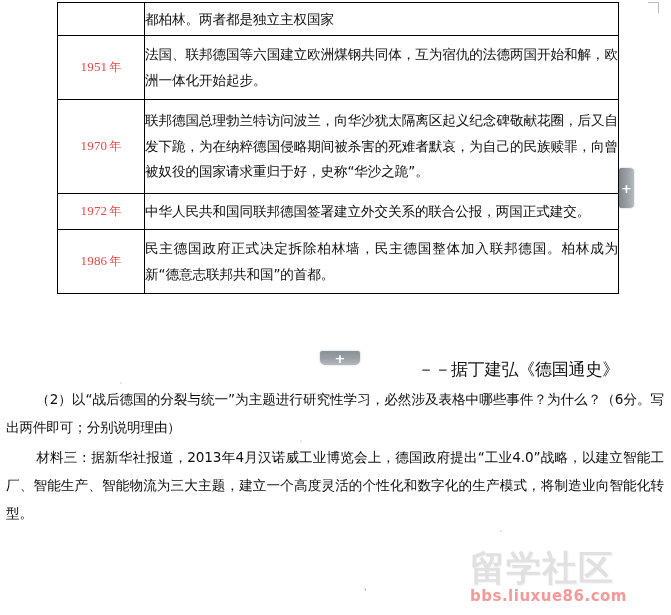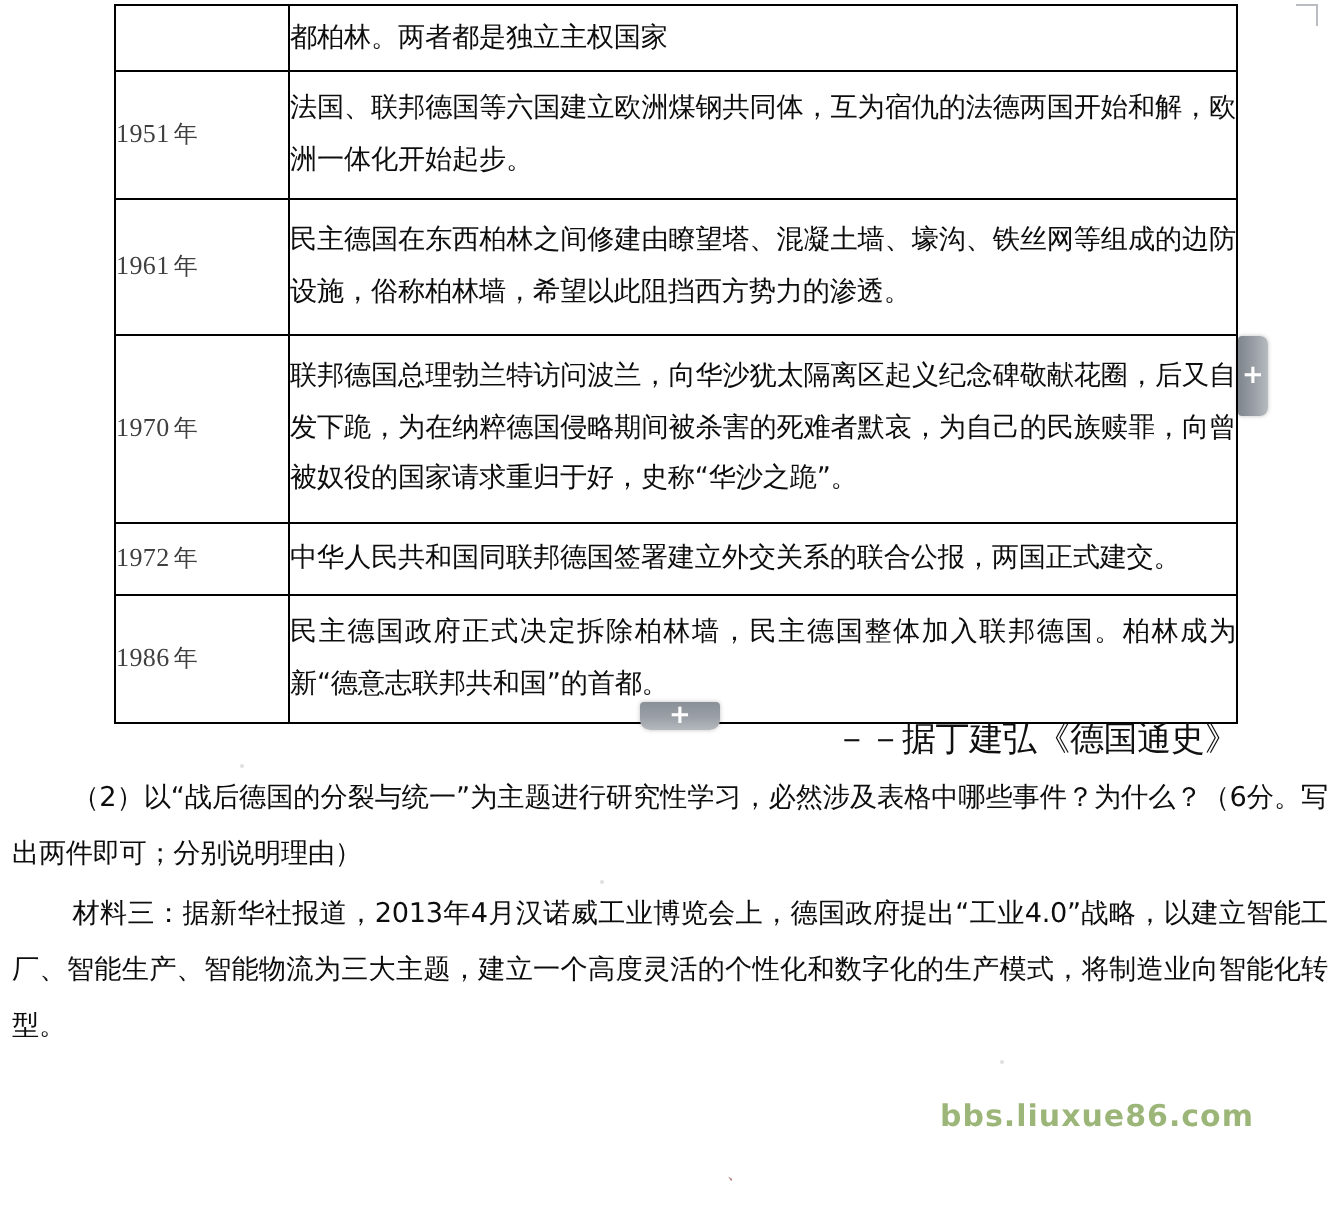--- a/index.html
+++ b/index.html
@@ -39,22 +39,23 @@
     background: #fff;
   }
   table.timeline td {
     border: 1px solid #000000;
     vertical-align: middle;
     padding: 0;
     background: #ffffff;
   }
   td.year-cell {
     width: 86px;
+    text-align: center;
     font-size: 12.5px;
-    color: #404040;
+    color: #ef4444;
     padding: 2px 4px;
     letter-spacing: 0.2px;
   }
   td.year-cell .num {
     font-family: "Liberation Serif", "DejaVu Serif", serif;
     font-size: 13px;
   }
   td.year-cell .unit {
     font-size: 12px;
     margin-left: 2px;
@@ -161,21 +162,21 @@
     letter-spacing: 1px;
     color: #c9c9c9;
     line-height: 38px;
     text-shadow: 1px 1px 0 #e8e8e8;
     font-family: "DejaVu Sans", sans-serif;
     white-space: nowrap;
   }
   .watermark .wm-url {
     font-size: 15px;
     font-weight: bold;
-    color: #4d7c0f;
+    color: #ef4444;
     letter-spacing: .5px;
     line-height: 18px;
     font-family: "DejaVu Sans", sans-serif;
     white-space: nowrap;
   }
 
   
   .speckle {
     position: absolute;
     background: #dfdfdf;
@@ -204,26 +205,20 @@
           <td class="desc-cell">都柏林。两者都是独立主权国家</td>
         </tr>
 
         <tr class="r2">
           <td class="year-cell">
             <span class="num">1951</span><span class="unit">年</span>
           </td>
           <td class="desc-cell">法国、联邦德国等六国建立欧洲煤钢共同体，互为宿仇的法德两国开始和解，欧洲一体化开始起步。</td>
         </tr>
 
-        <tr class="r3">
-          <td class="year-cell">
-            <span class="num">1961</span><span class="unit">年</span>
-          </td>
-          <td class="desc-cell">民主德国在东西柏林之间修建由瞭望塔、混凝土墙、壕沟、铁丝网等组成的边防设施，俗称柏林墙，希望以此阻挡西方势力的渗透。</td>
-        </tr>
 
         <tr class="r4">
           <td class="year-cell">
             <span class="num">1970</span><span class="unit">年</span>
           </td>
           <td class="desc-cell">联邦德国总理勃兰特访问波兰，向华沙犹太隔离区起义纪念碑敬献花圈，后又自发下跪，为在纳粹德国侵略期间被杀害的死难者默哀，为自己的民族赎罪，向曾被奴役的国家请求重归于好，史称“华沙之跪”。</td>
         </tr>
 
         <tr class="r5">
           <td class="year-cell">
@@ -256,20 +251,21 @@
   <div class="para q2">
     <span class="indent"></span><span>（2）以“战后德国的分裂与统一”为主题进行研究性学习，必然涉及表格中哪些事件？为什么？（6分。写出两件即可；分别说明理由）</span>
   </div>
 
   <div class="para m3">
     <span class="indent"></span><span>材料三：据新华社报道，2013年4月汉诺威工业博览会上，德国政府提出“工业4.0”战略，以建立智能工厂、智能生产、智能物流为三大主题，建立一个高度灵活的个性化和数字化的生产模式，将制造业向智能化转型。</span>
   </div>
 
 
   <div class="watermark">
+    <div class="wm-cn">留学社区</div>
     <div class="wm-url">bbs.liuxue86.com</div>
   </div>
 
   <div class="speckle" style="left:120px; top:382px;"></div>
   <div class="speckle" style="left:300px; top:440px;"></div>
   <div class="speckle" style="left:500px; top:530px;"></div>
   <div class="cursor-mark">﹑</div>
 
 </div>
 

